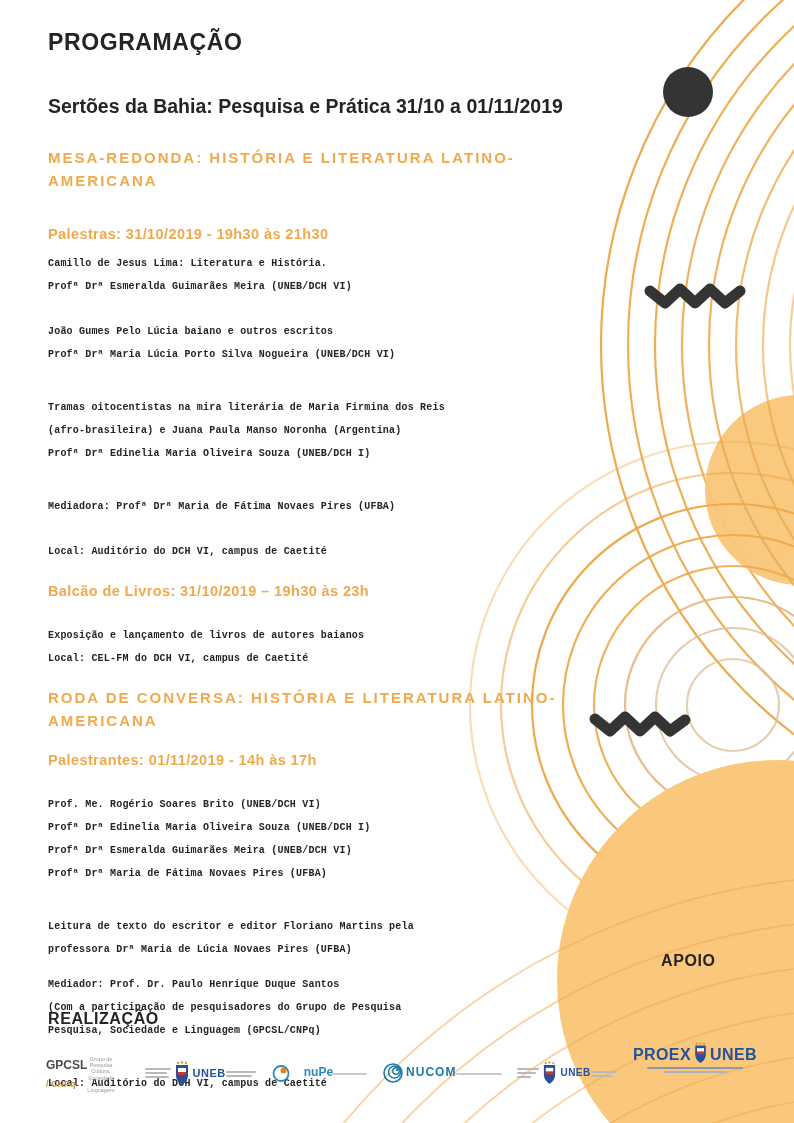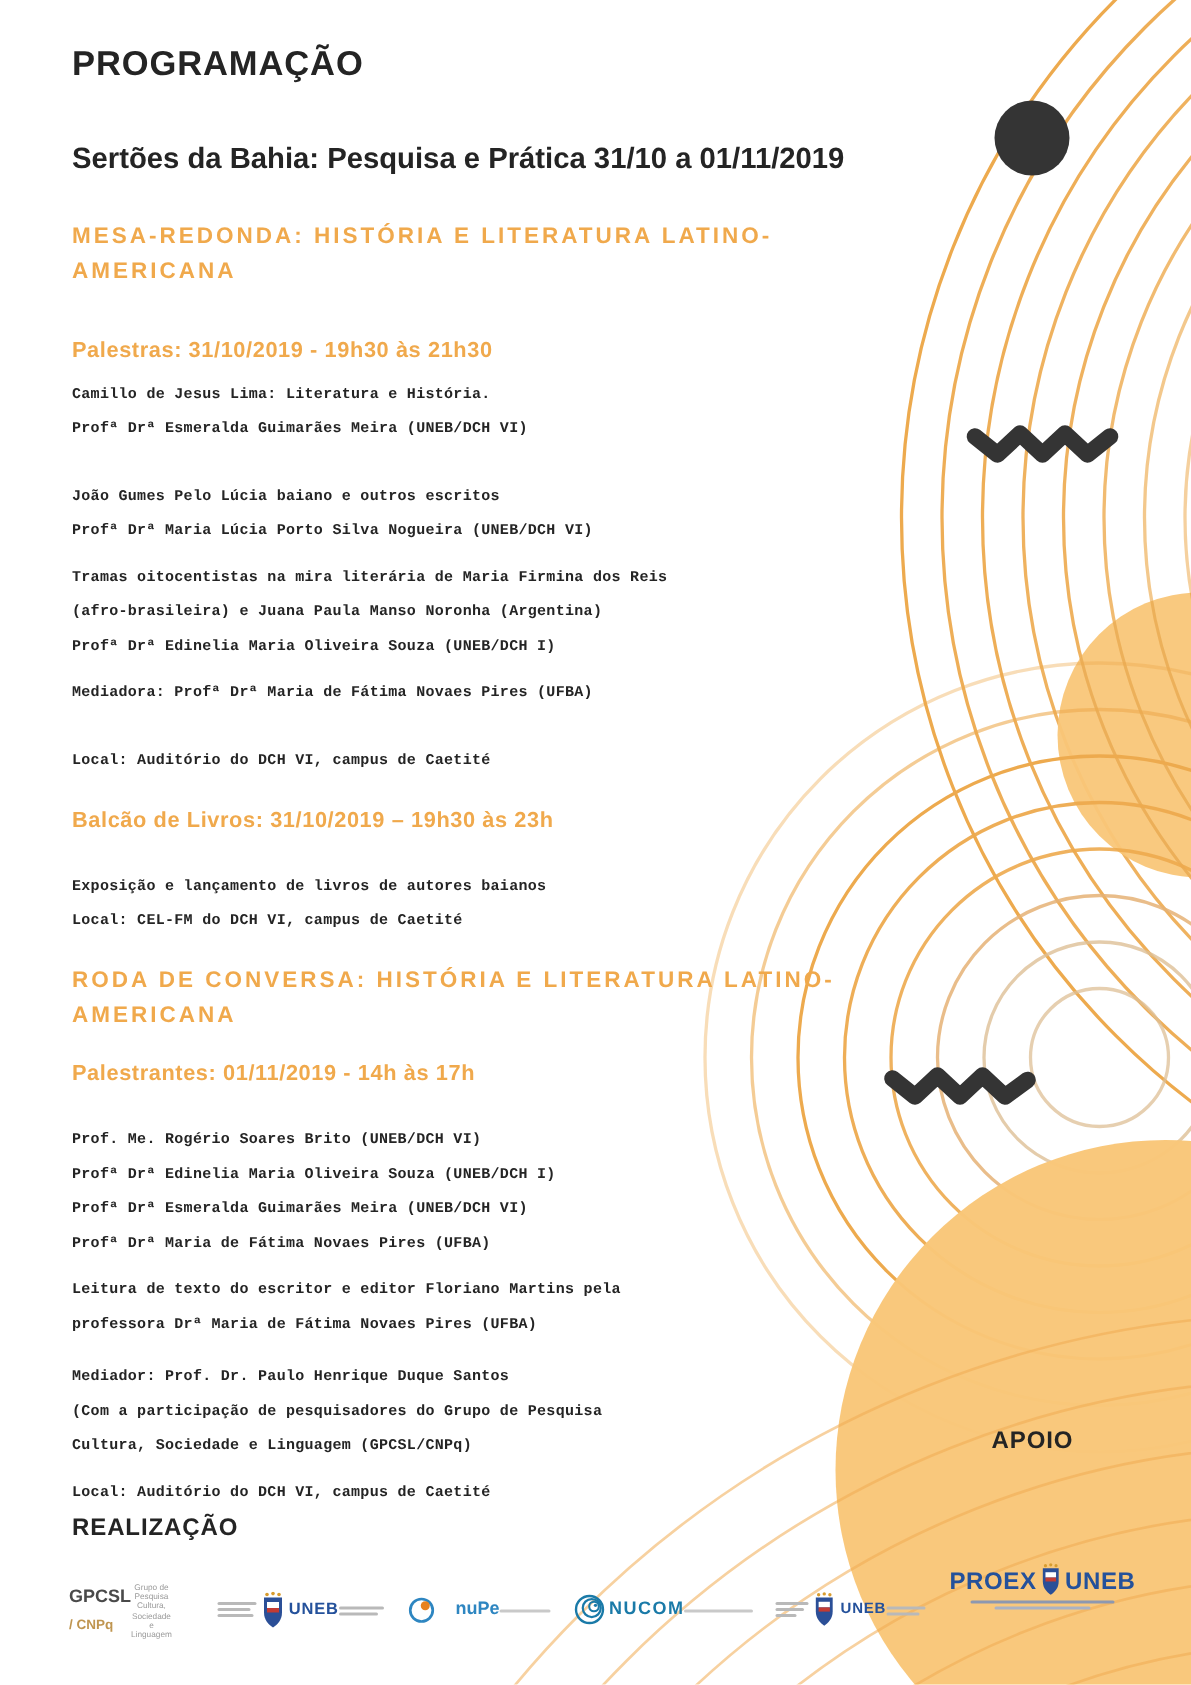--- a/index.html
+++ b/index.html
@@ -10,21 +10,21 @@
   svg.deco{position:absolute;left:0;top:0;z-index:0;}
   .content{position:absolute;left:48px;top:30px;width:566px;z-index:2;}
   .title{font-size:23px;font-weight:bold;letter-spacing:.6px;margin:0;line-height:24px;}
   .subtitle{font-size:19.5px;font-weight:bold;margin:40px 0 0;line-height:25px;}
   .sec-heading{color:#f0a94c;font-size:15px;font-weight:bold;letter-spacing:2px;margin:27px 0 0;line-height:23px;}
   .sec-heading.two-line{margin-top:16px;}
   .schedule{color:#f0a94c;font-size:14.5px;font-weight:bold;letter-spacing:.4px;margin:31px 0 0;line-height:22px;}
   .schedule.tight{margin-top:17px;}
   .block{font-size:10px;font-weight:bold;line-height:23px;letter-spacing:.2px;margin:13px 0 0;font-family:Liberation Mono, monospace;}
   .block.first{margin-top:7px;}
-  .block.gap{margin-top:8px;}
+  .block.gap{margin-top:30px;}
   .block.biggap{margin-top:22px;}
   .block.medgap{margin-top:12px;}
   
   .realizacao{position:absolute;left:48px;top:1010px;font-size:16px;font-weight:bold;letter-spacing:.6px;z-index:2;}
   .apoio{position:absolute;left:661px;top:952px;font-size:16px;font-weight:bold;letter-spacing:.6px;z-index:2;}
   .logo-row{position:absolute;left:46px;top:1042px;width:430px;height:62px;display:flex;align-items:center;gap:15px;z-index:2;}
   .logo{display:flex;flex-direction:row;align-items:center;line-height:1.15;}
   .gpcsl-name{font-size:12px;font-weight:bold;color:#4a4a4a;}
   .gpcsl-suffix{font-size:9px;font-weight:bold;color:#bf9550;}
   .gpcsl-sub{font-size:5.5px;color:#9a9a9a;text-align:center;margin-top:3px;}
@@ -138,26 +138,26 @@
   <div class="schedule tight">Palestrantes: 01/11/2019 - 14h às 17h</div>
 
   <p class="block biggap">
     <span>Prof. Me. Rogério Soares Brito (UNEB/DCH VI)</span><br>
     <span>Profª Drª Edinelia Maria Oliveira Souza (UNEB/DCH I)</span><br>
     <span>Profª Drª Esmeralda Guimarães Meira (UNEB/DCH VI)</span><br>
     <span>Profª Drª Maria de Fátima Novaes Pires (UFBA)</span>
   </p>
   <p class="block gap">
     <span>Leitura de texto do escritor e editor Floriano Martins pela</span><br>
-    <span>professora Drª Maria de Fátima Novaes Pires (UFBA)</span>
+    <span>professora Drª Maria de Lúcia Novaes Pires (UFBA)</span>
   </p>
   <p class="block medgap">
     <span>Mediador: Prof. Dr. Paulo Henrique Duque Santos</span><br>
     <span>(Com a participação de pesquisadores do Grupo de Pesquisa</span><br>
-    <span>Cultura, Sociedade e Linguagem (GPCSL/CNPq)</span>
+    <span>Pesquisa, Sociedade e Linguagem (GPCSL/CNPq)</span>
   </p>
   <p class="block gap">Local: Auditório do DCH VI, campus de Caetité</p>
 </div>
 
 <div class="realizacao">REALIZAÇÃO</div>
 <div class="apoio">APOIO</div>
 
 <div class="logo-row">
 
   <div class="logo">

